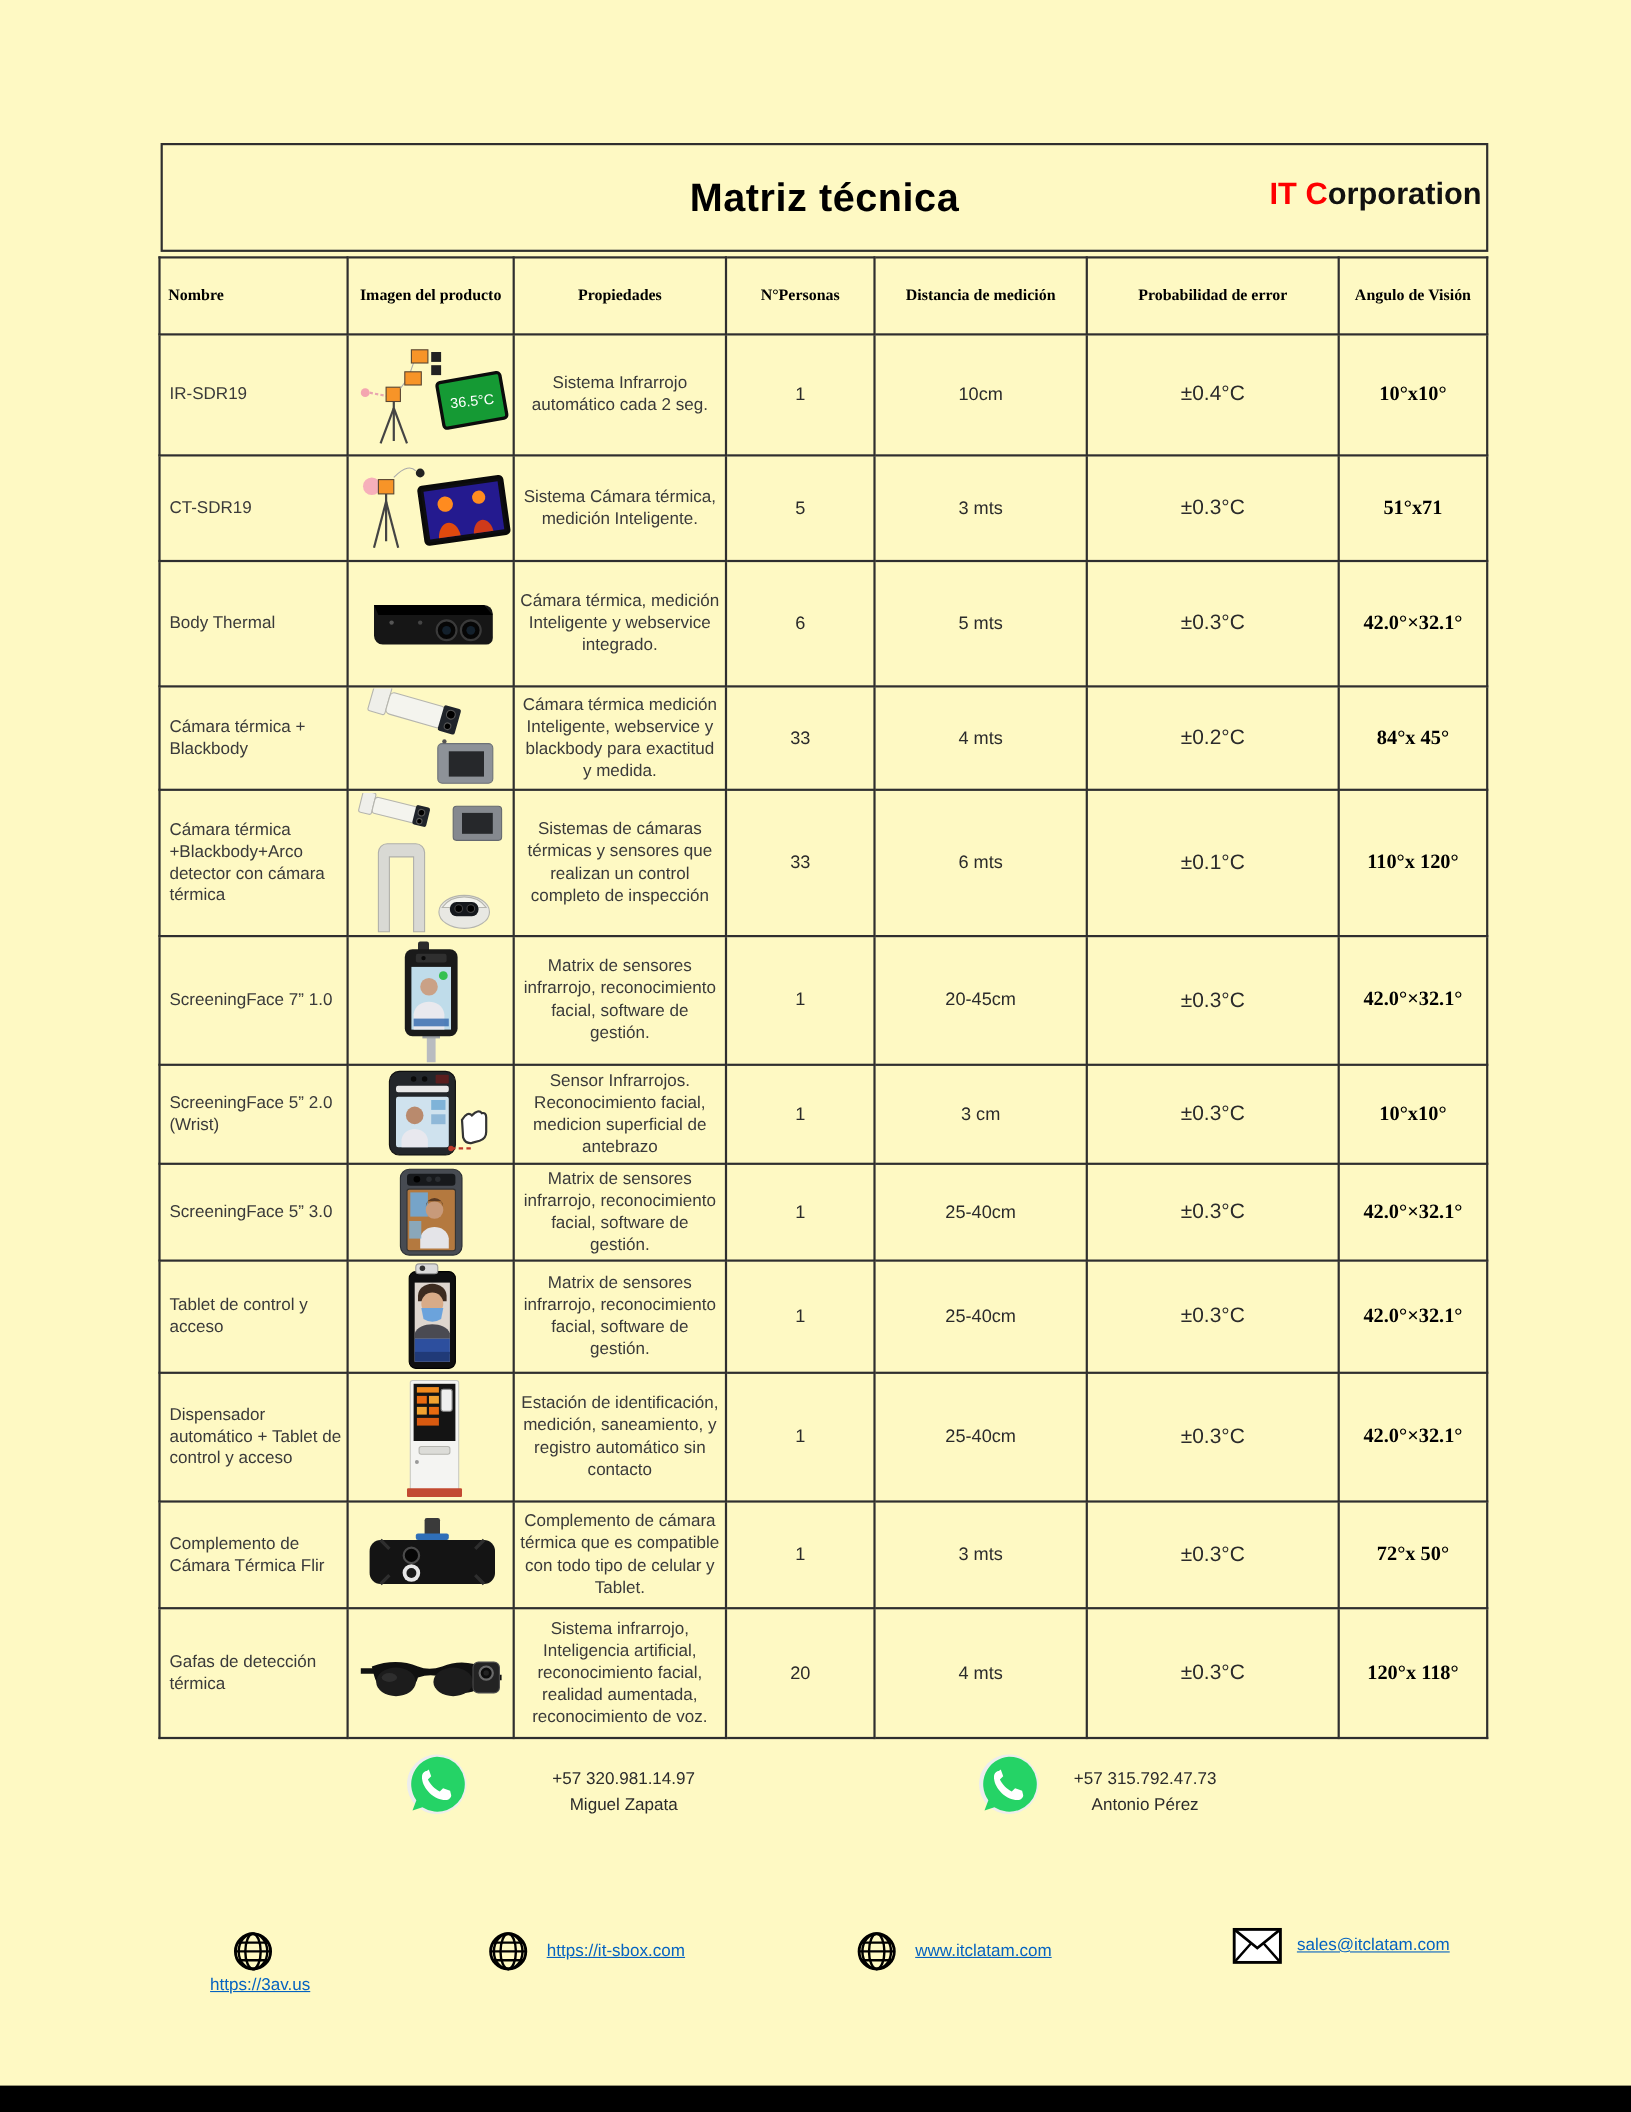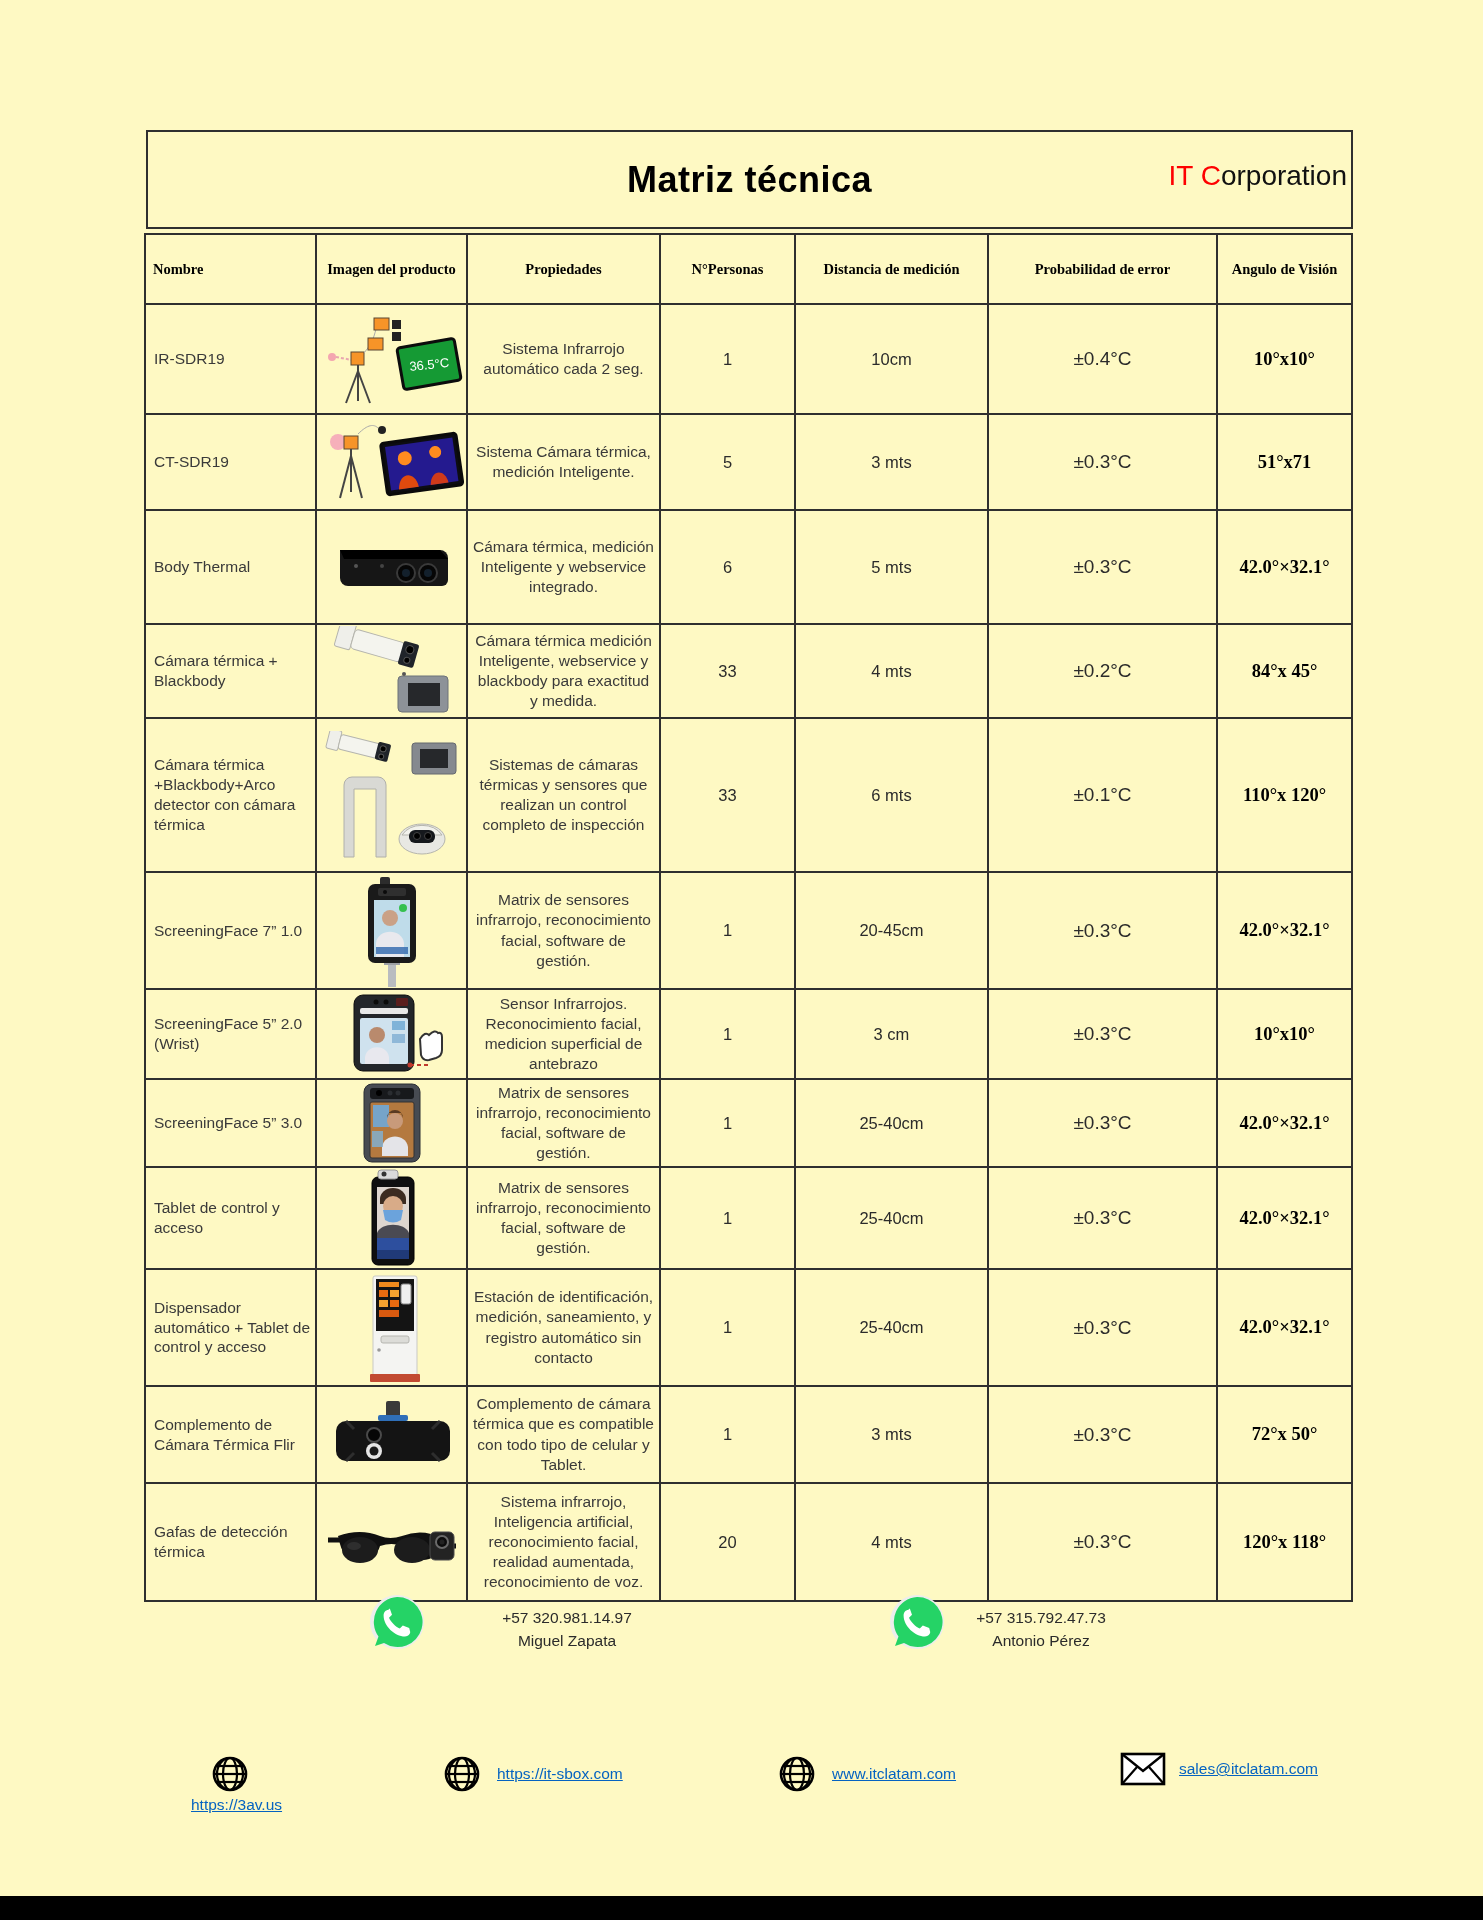--- a/index.html
+++ b/index.html
@@ -4,39 +4,39 @@
 <style>
   * { margin:0; padding:0; box-sizing:border-box; }
   html,body { background:#fff; }
   body { width:1483px; height:1920px; position:relative; font-family:"Liberation Sans",sans-serif; color:#2b2b2b; }
   .page { position:absolute; inset:0; background:#fef9c3; overflow:hidden; }
 
   
   .title-box { position:absolute; left:146px; top:130px; width:1207px; height:99px;
     border:2px solid #2f2f2f; display:flex; align-items:center; justify-content:center; }
   .doc-title { font-size:36px; font-weight:bold; letter-spacing:.5px; color:#000; }
-  .brand { position:absolute; right:4px; top:28px; font-size:28px; font-weight:normal; white-space:nowrap;margin-left:12px; }
+  .brand { position:absolute; right:4px; top:28px; font-size:28px; font-weight:bold; white-space:nowrap;margin-left:12px; }
   .brand .red { color:#fe0000; }
   .brand .blk { color:#111; }
 
   
   table.matrix { position:absolute; left:144px; top:233px; width:1207px;
     border-collapse:collapse; table-layout:fixed; }
   .matrix th, .matrix td { border:2px solid #2f2f2f; vertical-align:middle; overflow:hidden; }
   .matrix th { font-family:"Liberation Serif",serif; font-size:14.5px; font-weight:bold; color:#000; text-align:center; padding:2px; }
   .matrix th.left { text-align:left; padding-left:7px; }
   tr.hdr { height:70px; }
   td.name { font-size:15.5px; color:#3a3a3a; text-align:left; padding:3px 2px 3px 8px; line-height:1.28; }
   td.img  { text-align:center; padding:1px; }
   td.props{ font-size:15.5px; color:#3a3a3a; text-align:center; padding:2px 5px; line-height:1.3;border-radius:11px; }
   td.num  { font-size:16.5px; color:#2b2b2b; text-align:center; }
   td.err  { font-size:19px; color:#2b2b2b; text-align:center; }
   td.ang  { font-family:"Liberation Serif",serif; font-size:18.5px; font-weight:bold; color:#000; text-align:center; }
   tr.rh1{height:110px} tr.rh2{height:94px} tr.rh3{height:114px} tr.rh4{height:92px}
-  tr.rh5{height:154px} tr.rh6{height:117px} tr.rh7{height:90px} tr.rh8{height:88px}
+  tr.rh5{height:133px} tr.rh6{height:117px} tr.rh7{height:90px} tr.rh8{height:88px}
   tr.rh9{height:102px} tr.rh10{height:117px} tr.rh11{height:97px} tr.rh12{height:118px}
   td.img svg { display:block; margin:0 auto; }
 
   
   .contact { position:absolute; display:flex; align-items:flex-start; }
   .contact .txt { margin-left:10px; width:170px; text-align:center; font-size:15.5px; line-height:23px; color:#2b2b2b; padding-top:12px; }
   .contact-1 { left:368px; top:1594px;gap:46px; }
   .contact-2 { left:888px; top:1594px; }
 
   

